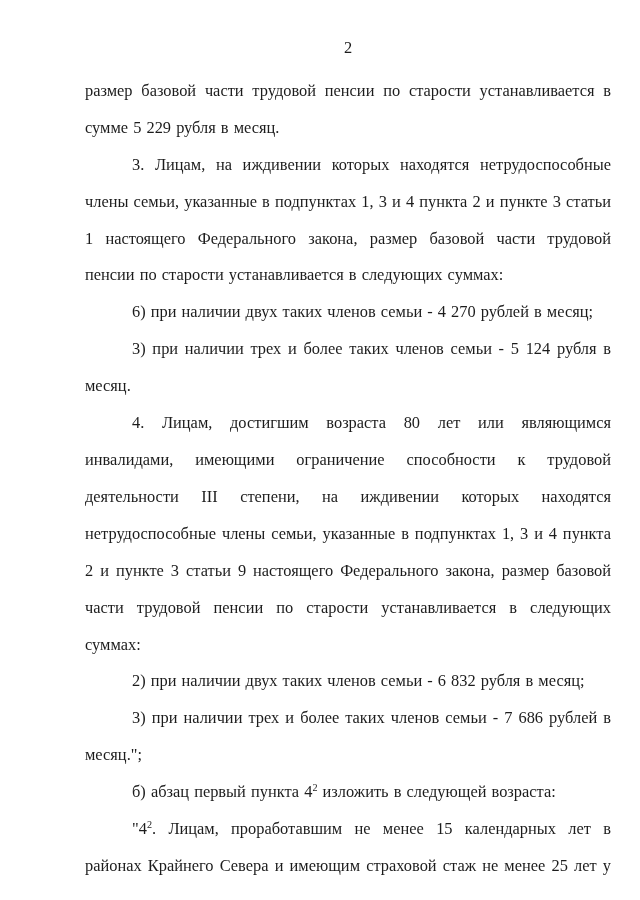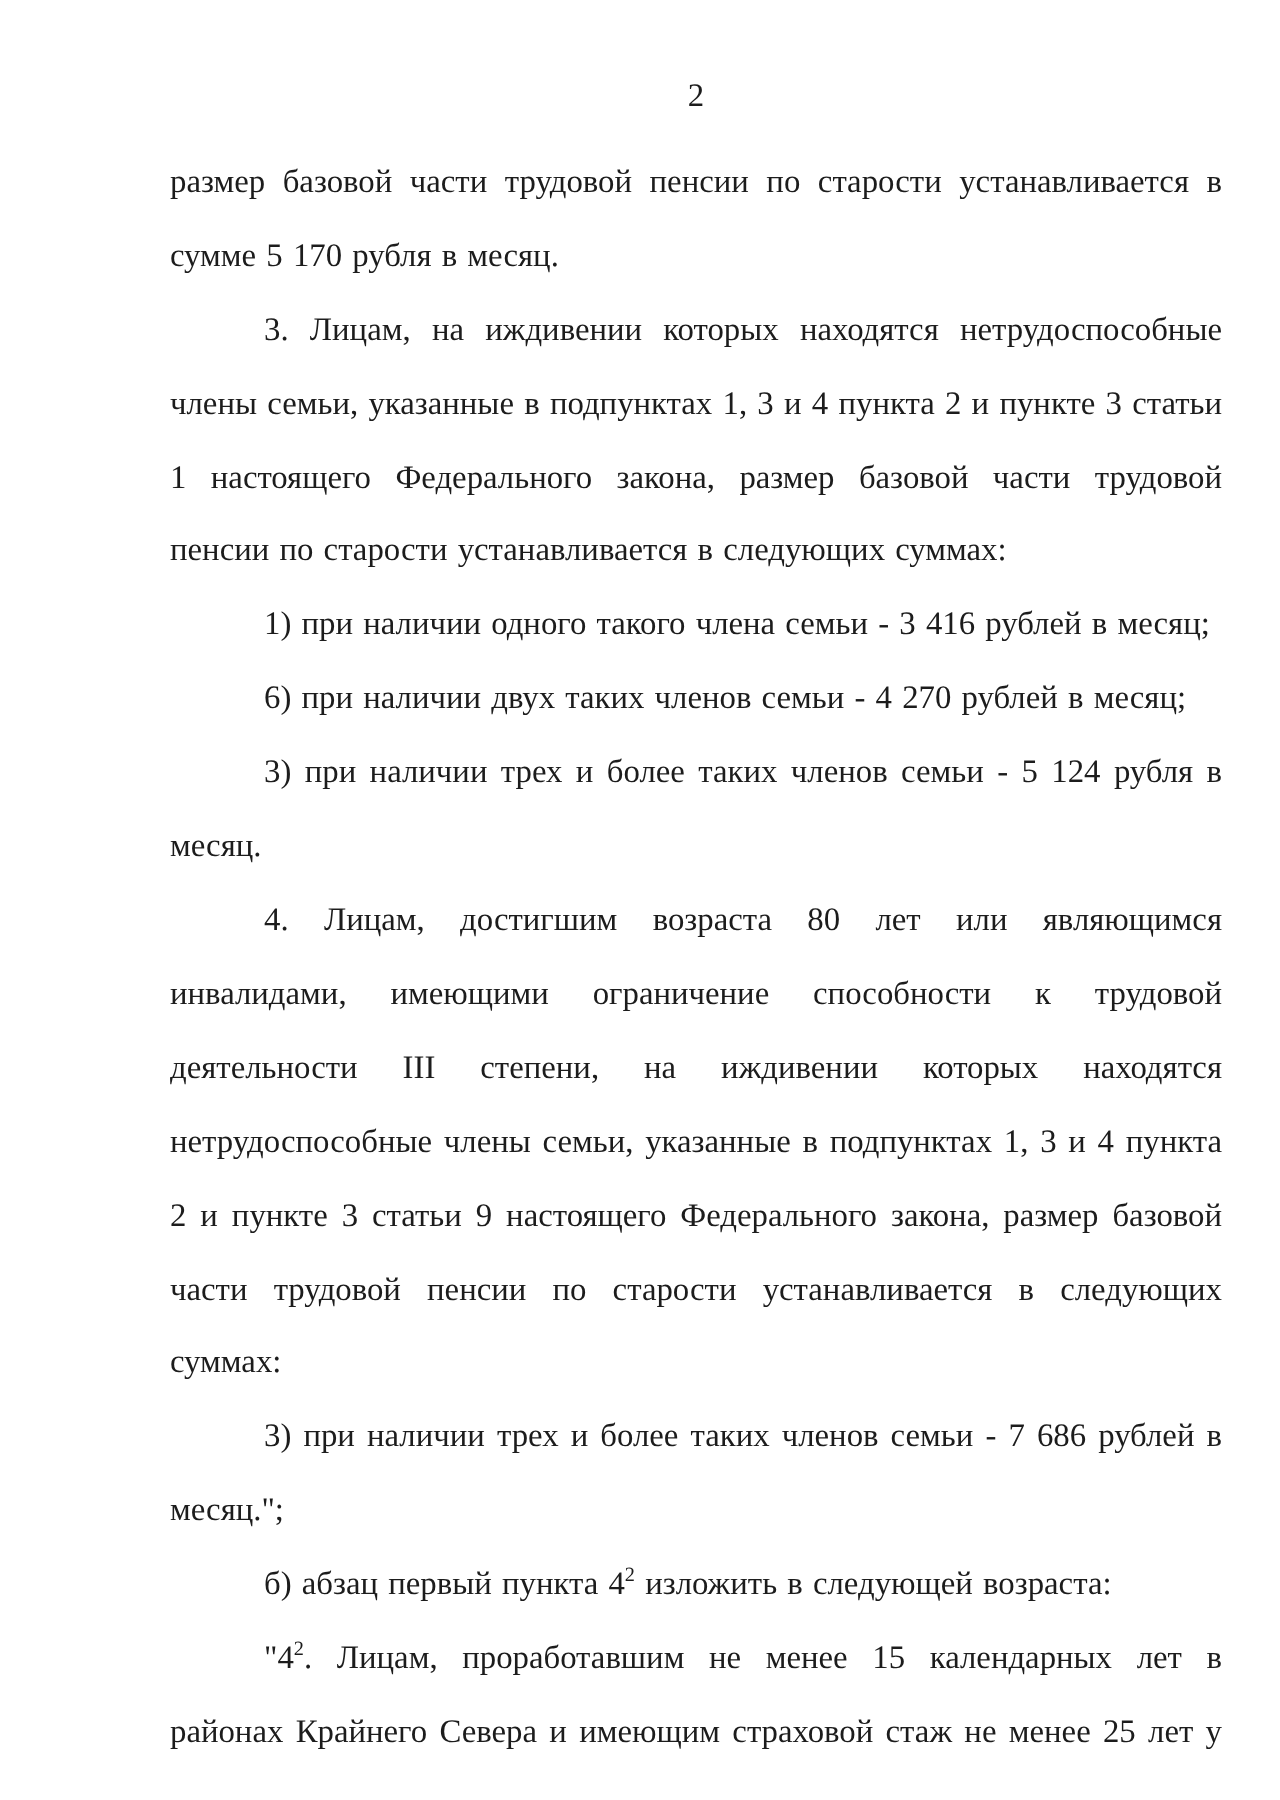--- a/index.html
+++ b/index.html
@@ -42,23 +42,23 @@
     line-height: 0;
     vertical-align: super;
   }
 </style>
 </head>
 <body style="background: rgb(255, 255, 255);">
 
 <div class="sheet" style="background: rgb(255, 255, 255); color: rgb(28, 28, 28);">
   <div class="page-number">2</div>
   <div class="doc-body">
-    <p class="para no-indent">размер базовой части трудовой пенсии по старости устанавливается в сумме 5 170 рубля в месяц.</p>
+    <p class="para no-indent">размер базовой части трудовой пенсии по старости устанавливается в сумме 5 229 рубля в месяц.</p>
     <p class="para">3. Лицам, на иждивении которых находятся нетрудоспособные члены семьи, указанные в подпунктах 1, 3 и 4 пункта 2 и пункте 3 статьи 1 настоящего Федерального закона, размер базовой части трудовой пенсии по старости устанавливается в следующих суммах:</p>
-    <p class="para">1) при наличии одного такого члена семьи - 3 416 рублей в месяц;</p>
     <p class="para">6) при наличии двух таких членов семьи - 4 270 рублей в месяц;</p>
     <p class="para">3) при наличии трех и более таких членов семьи - 5 124 рубля в месяц.</p>
     <p class="para">4. Лицам, достигшим возраста 80 лет или являющимся инвалидами, имеющими ограничение способности к трудовой деятельности III степени, на иждивении которых находятся нетрудоспособные члены семьи, указанные в подпунктах 1, 3 и 4 пункта 2 и пункте 3 статьи 9 настоящего Федерального закона, размер базовой части трудовой пенсии по старости устанавливается в следующих суммах:</p>
+    <p class="para">2) при наличии двух таких членов семьи - 6 832 рубля в месяц;</p>
     <p class="para">3) при наличии трех и более таких членов семьи - 7 686 рублей в месяц.";</p>
     <p class="para"><span>б) абзац первый пункта 4</span><sup>2</sup><span> изложить в следующей возраста:</span></p>
     <p class="para"><span>"4</span><sup>2</sup><span>. Лицам, проработавшим не менее 15 календарных лет в районах Крайнего Севера и имеющим страховой стаж не менее 25 лет у мужчин или не</span></p>
   </div>
 </div>
 
 </body></html>

